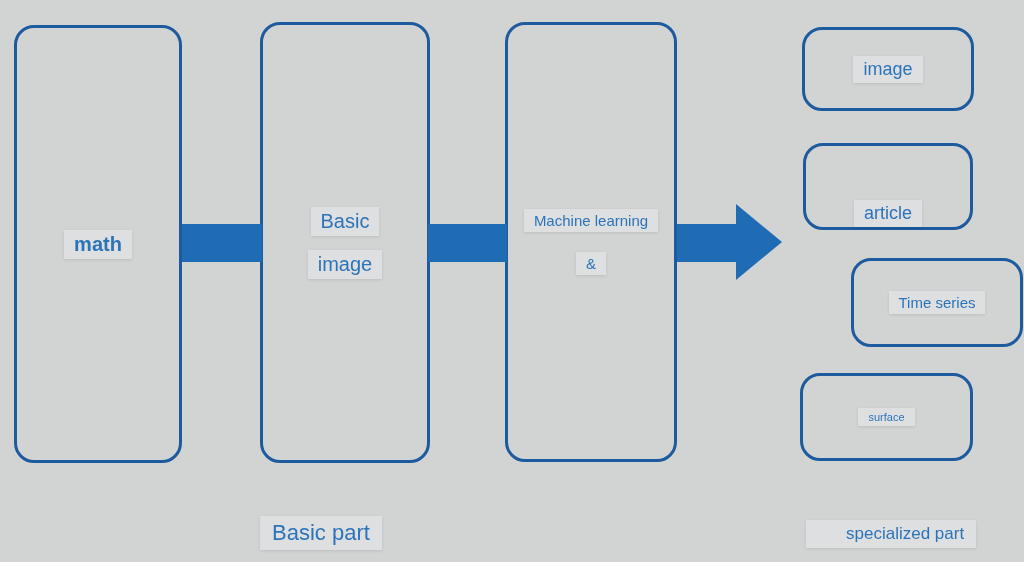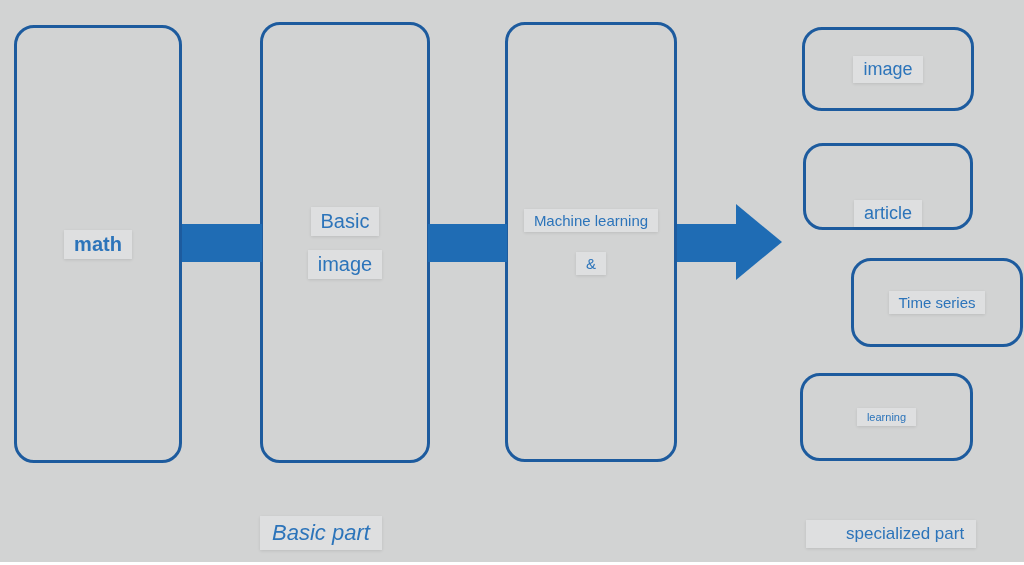--- a/index.html
+++ b/index.html
@@ -78,21 +78,21 @@
   .fs11{ font-size:11px; }
   
   .caption{
     position:absolute;
     color:var(--text);
     background:var(--highlight);
     box-shadow:0 1px 3px rgba(0,0,0,0.10);
     padding:4px 12px;
     white-space:nowrap;
   }
-  #caption-basic{ left:260px; top:516px; font-size:22px;font-style:italic; }
+  #caption-basic{ left:260px; top:516px; font-size:22px; }
   #caption-specialized{ left:806px; top:520px; font-size:17px;padding-left:40px; }
 </style>
 </head>
 <body>
 
 <div class="canvas">
 
   <div class="box" id="box-math">
     <span class="lbl fs20">math</span>
   </div>
@@ -122,20 +122,20 @@
 
   <div class="box" id="box-article">
     <span class="lbl fs18">article</span>
   </div>
 
   <div class="box" id="box-time">
     <span class="lbl fs15">Time series</span>
   </div>
 
   <div class="box" id="box-surface">
-    <span class="lbl fs11">learning</span>
+    <span class="lbl fs11">surface</span>
   </div>
 
   <div class="caption" id="caption-basic">Basic part</div>
   <div class="caption" id="caption-specialized">specialized part</div>
 
 </div>
 <div class="bottom-strip"></div>
 
 </body></html>

